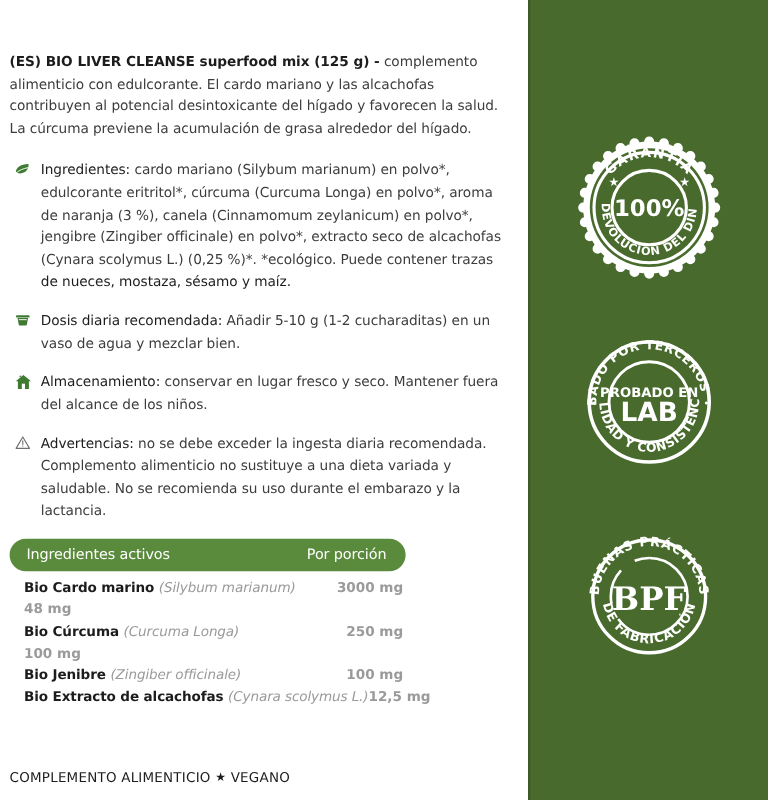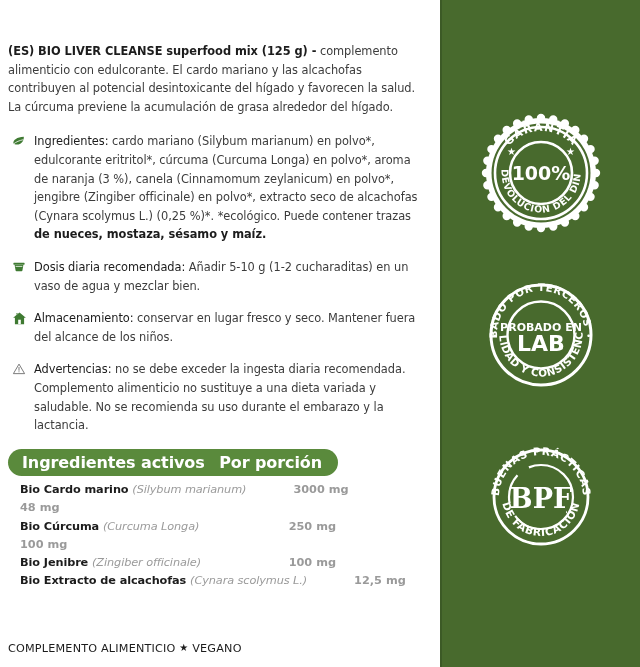--- a/index.html
+++ b/index.html
@@ -31,21 +31,21 @@
   .sect {
     position: relative;
     padding-left: 26px;
     font-size: 11.4px;
     line-height: 18.6px;
     color: #3c3c3c;
     margin-bottom: 14px;
     letter-spacing: -0.05px;
   }
   .sect .hd { color: #1c1c1c; font-weight: normal; text-align: center; }
-  .sect .bold-tail { color: #1c1c1c; font-weight: bold; }
+  .sect .bold-tail { color: #1c1c1c; font-weight: normal; }
 
   .sicon {
     position: absolute;
     left: 2px; top: 1px;
     width: 18px; height: 16px;
     display: flex; align-items: center; justify-content: center;
   }
   .sicon svg { display: block; }
 
   
@@ -54,31 +54,30 @@
     display: flex;
     align-items: center;
     justify-content: space-between;
     background: #5a8a3c;
     border-radius: 14px;
     height: 27px;
     padding: 0 16px 0 14px;
   }
   .tbl-head .th {
     color: #ffffff;
-    font-size: 16px;
-    font-weight: bold;
+    font-size: 12px;
+    font-weight: normal;
     letter-spacing: -0.1px;
   }
   .tbl-body { padding-top: 5px; }
   .trow {
     display: flex;
     align-items: baseline;
     justify-content: space-between;
     padding: 2.6px 2px 2.6px 12px;
-    gap: 47px;
   }
   .trow .nm {
     font-size: 11.3px;
     color: #1c1c1c;
     font-weight: bold;
     letter-spacing: -0.1px;
     white-space: nowrap;
   }
   .trow .nm i {
     font-weight: normal;

